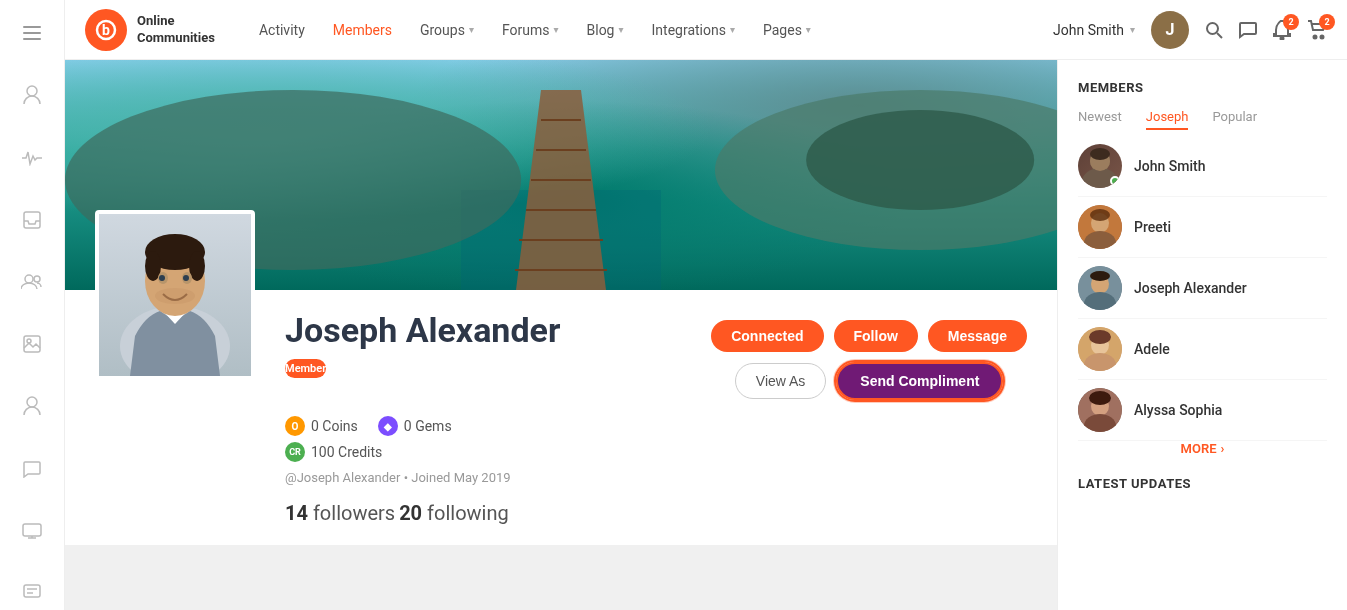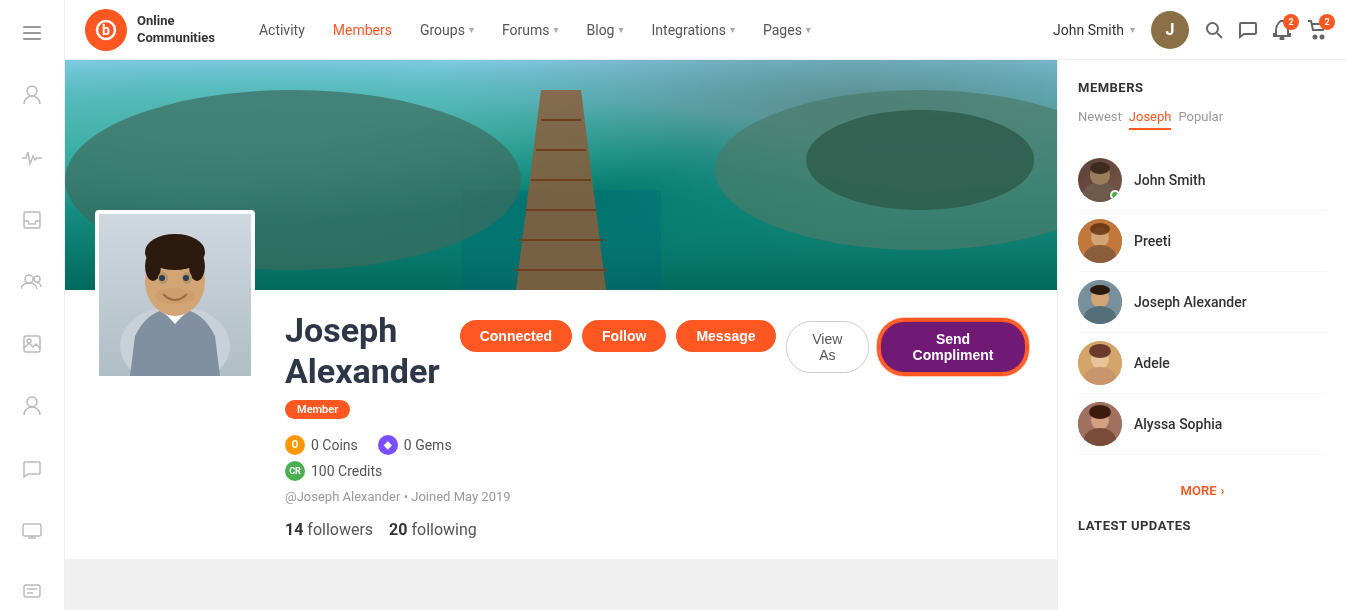--- a/index.html
+++ b/index.html
@@ -212,28 +212,29 @@
       font-weight: 700;
       color: #2d3748;
       line-height: 1.2;
     }
     .member-badge {
       display: inline-block;
       background: #ff5722;
       color: white;
       font-size: 11px;
       font-weight: 600;
-      padding: 3px 12px;
+      padding: 3px 0;
       border-radius: 20px;
       margin-top: 8px;
     }
     .profile-actions {
       display: flex;
+      flex-direction: column;
       gap: 10px;
-      align-items: flex-start;
+      align-items: center;
       padding-top: 10px;
     }
     .action-row {
       display: flex;
       gap: 10px;
       align-items: center;
     }
     .btn-orange {
       background: #ff5722;
       color: white;
@@ -306,22 +307,22 @@
       color: #555;
       margin-bottom: 8px;
     }
     .handle-text {
       font-size: 13px;
       color: #999;
       margin-bottom: 16px;
     }
     .followers-row {
       display: flex;
-      gap: 16px;
-      font-size: 16px;
+      gap: 4px;
+      font-size: 20px;
       color: #555;
       margin-top: 10px;
     }
     .followers-row strong { color: #333; font-weight: 700; }
 
     
     .right-sidebar {
       width: 290px;
       background: #fff;
       border-left: 1px solid #eee;
@@ -331,22 +332,22 @@
     .sidebar-section-title {
       font-size: 13px;
       font-weight: 700;
       color: #333;
       letter-spacing: 0.5px;
       margin-bottom: 14px;
       text-transform: uppercase;
     }
     .members-tabs {
       display: flex;
-      gap: 7px;
-      margin-bottom: 20px;
+      gap: 24px;
+      margin-bottom: 6px;
     }
     .members-tab {
       font-size: 13px;
       color: #999;
       cursor: pointer;
       padding-bottom: 4px;
     }
     .members-tab.active {
       color: #ff5722;
       border-bottom: 2px solid #ff5722;
@@ -384,21 +385,21 @@
       font-weight: 500;
     }
     .more-link {
       display: flex;
       align-items: center;
       gap: 4px;
       color: #ff5722;
       font-size: 13px;
       font-weight: 600;
       cursor: pointer;
-      margin-top: 28px;
+      margin-top: 0;
       justify-content: center;
     }
     .latest-updates-title {
       font-size: 13px;
       font-weight: 700;
       color: #333;
       letter-spacing: 0.5px;
       margin-top: 20px;
       text-transform: uppercase;
     }

